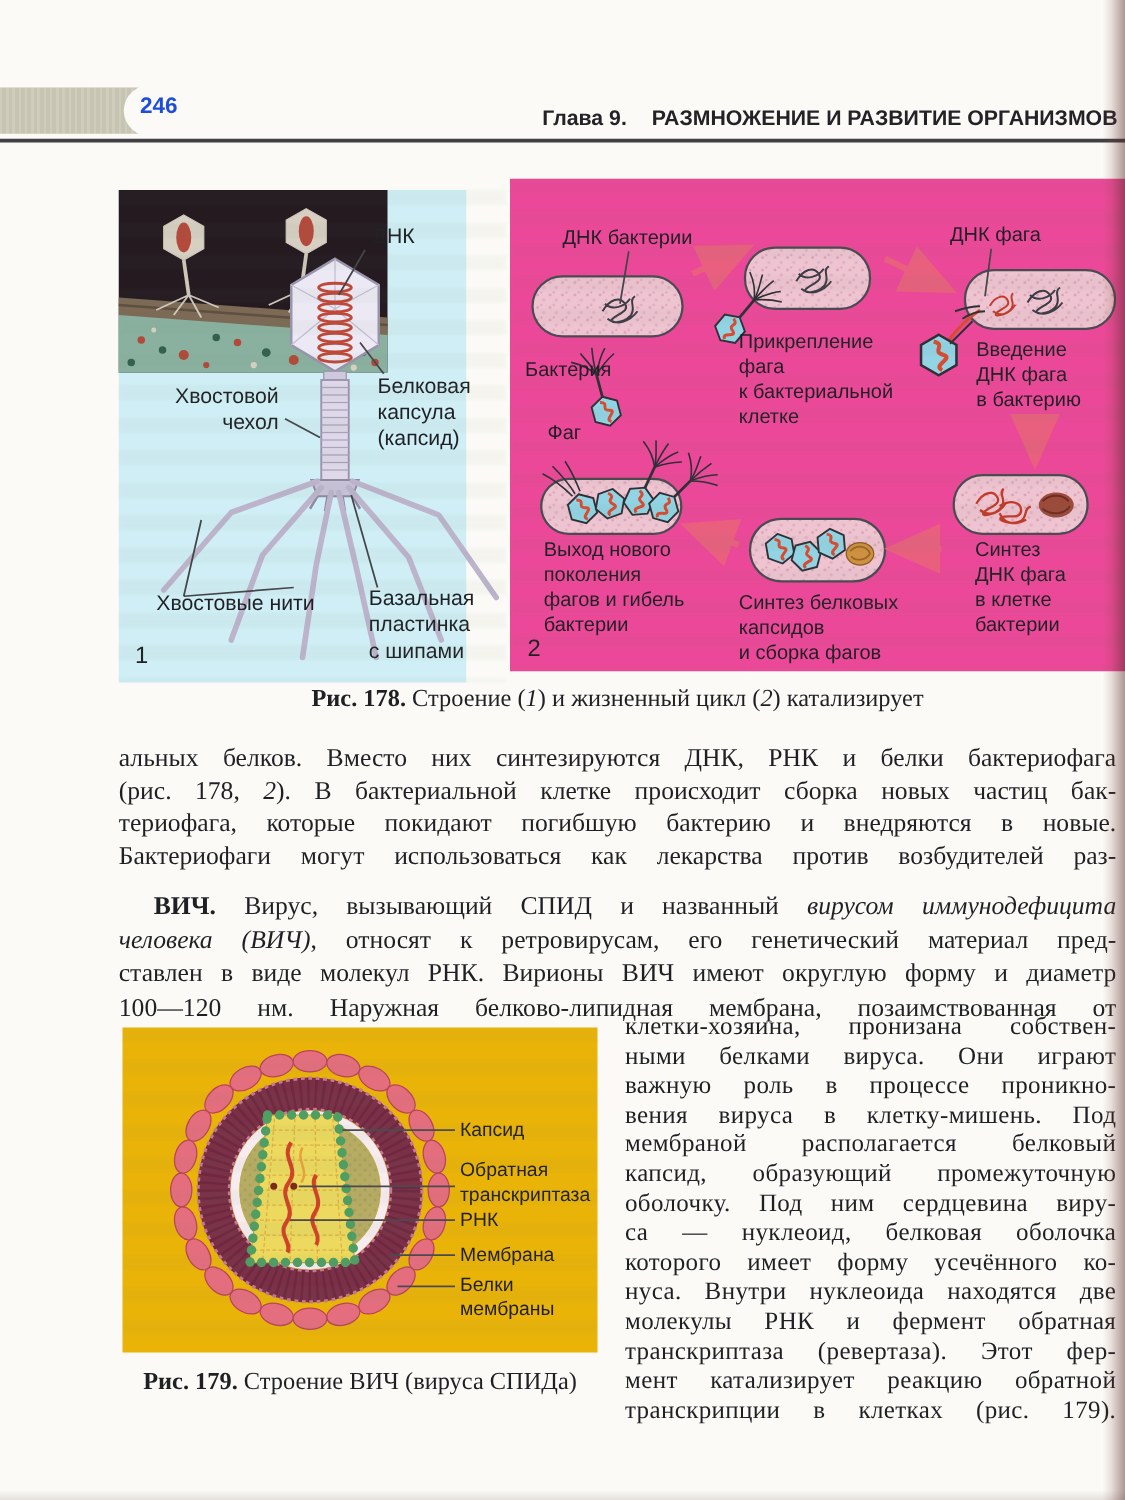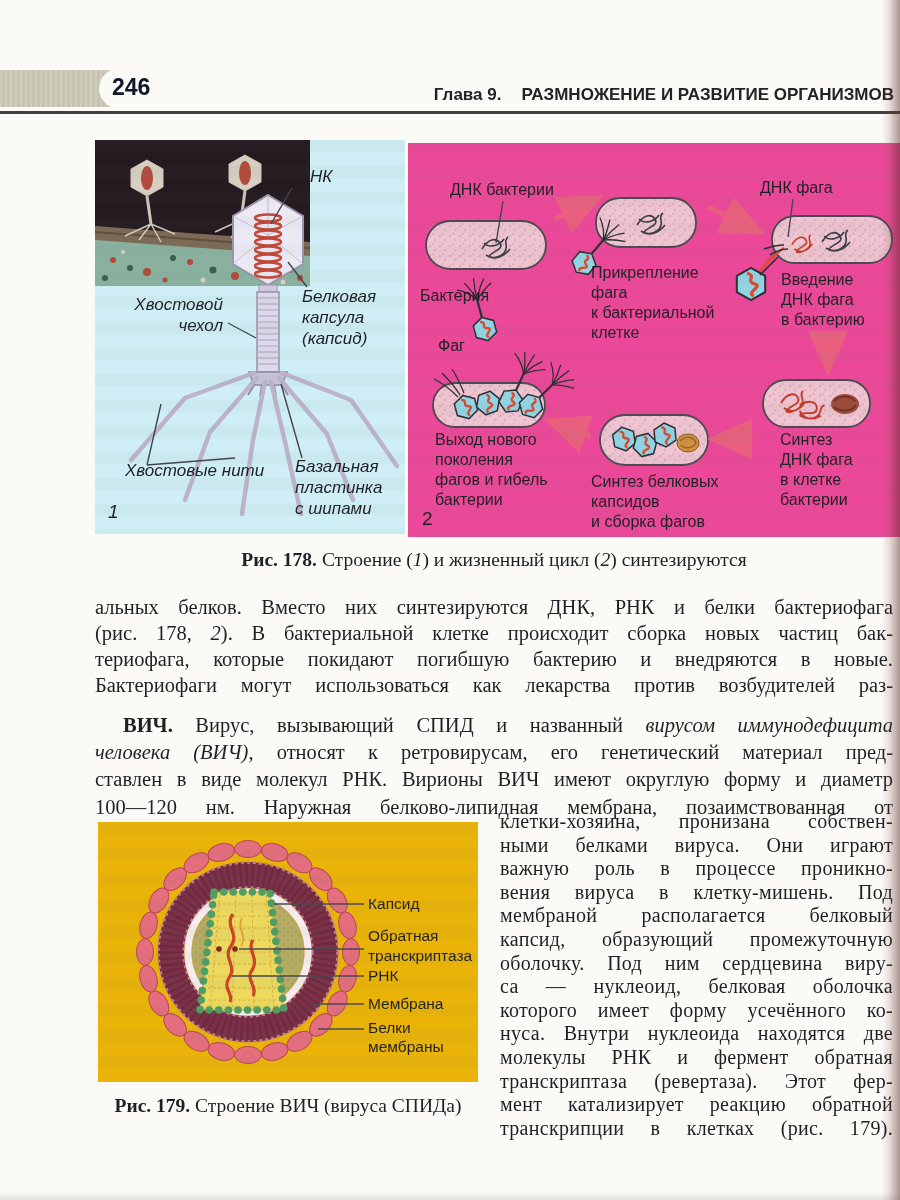--- a/index.html
+++ b/index.html
@@ -4,27 +4,27 @@
 <style>
   html,body{margin:0;padding:0;}
   body{width:900px;height:1200px;position:relative;background:#fbfaf6;overflow:hidden;
        font-family:"Liberation Serif","DejaVu Serif",serif;color:#1f2024;}
   .abs{position:absolute;}
   
   .tab{left:0;top:70px;width:122px;height:37px;background:#c8c4b2;
        background-image:repeating-linear-gradient(90deg,rgba(255,255,255,.15) 0 2px,transparent 2px 5px);}
   .tab-notch{left:99px;top:67px;width:48px;height:43px;border-radius:50%;background:#fbfaf6;}
   .pagenum{left:112px;top:74px;font-family:"Liberation Sans",sans-serif;font-weight:bold;
-           font-size:23px;color:#0f172a;}
+           font-size:18px;color:#1d4ed8;}
   .chapter{right:6px;top:85px;font-family:"Liberation Sans",sans-serif;font-weight:bold;
            font-size:17px;color:#232327;white-space:nowrap;}
   .chapter .sp{display:inline-block;width:20px;}
   .rule{left:0;top:111px;width:900px;height:3px;background:#3f3f44;}
   
-  .panel1{left:95px;top:140px;width:310px;height:394px;background:#cfeef5;font-style:italic;}
+  .panel1{left:95px;top:152px;width:278px;height:394px;background:#cfeef5;}
   .panel2{left:408px;top:143px;width:492px;height:394px;background:#ec4899;}
   .panel3{left:98px;top:822px;width:380px;height:260px;background:#eab308;}
   svg{display:block;overflow:visible;}
   svg text{font-family:"Liberation Sans","DejaVu Sans",sans-serif;fill:#1f2024;}
   .bleed{pointer-events:none;opacity:.55;filter:blur(1.2px);
     background:repeating-linear-gradient(180deg,rgba(105,130,100,.08) 0 12px,rgba(105,130,100,0) 12px 26px);}
   
   .caption{text-align:center;font-size:19.5px;}
   .cap178{left:95px;top:549px;width:798px;}
   .cap179{left:98px;top:1095px;width:380px;}
@@ -272,21 +272,21 @@
     <text x="27" y="322">поколения</text>
     <text x="27" y="342">фагов и гибель</text>
     <text x="27" y="362">бактерии</text>
     <text x="14" y="382" font-size="19">2</text>
   </g>
 </svg>
 <div class="abs bleed" style="left:0;top:0;width:492px;height:394px;"></div>
 </div>
 
 <div class="abs caption cap178">
-    <div class="line end"><span class="b">Рис. 178.</span><span> Строение (</span><span class="i">1</span><span>) и жизненный цикл (</span><span class="i">2</span><span>) синтезируются</span></div>
+    <div class="line end"><span class="b">Рис. 178.</span><span> Строение (</span><span class="i">1</span><span>) и жизненный цикл (</span><span class="i">2</span><span>) катализирует</span></div>
   </div>
 
 <div class="abs bodytext p1">
     <div class="line"><span>альных белков. Вместо них синтезируются ДНК, РНК и белки бактериофага</span></div>
     <div class="line"><span>(рис. 178, </span><span class="i">2</span><span>). В бактериальной клетке происходит сборка новых частиц бак-</span></div>
     <div class="line"><span>териофага, которые покидают погибшую бактерию и внедряются в новые.</span></div>
     <div class="line"><span>Бактериофаги могут использоваться как лекарства против возбудителей раз-</span></div>
   </div>
 <div class="abs bodytext p2">
     <div class="line"><span class="ind"></span><span class="b">ВИЧ.</span><span> Вирус, вызывающий СПИД и названный </span><span class="i">вирусом иммунодефицита</span></div>

